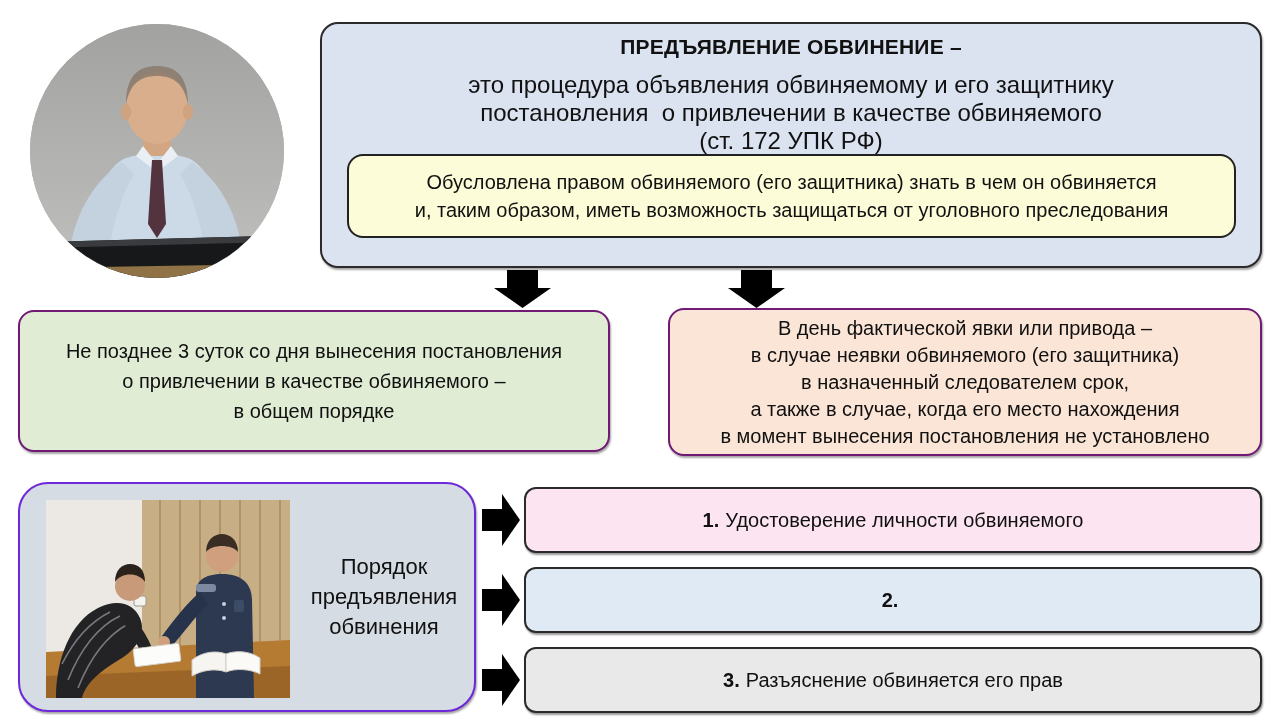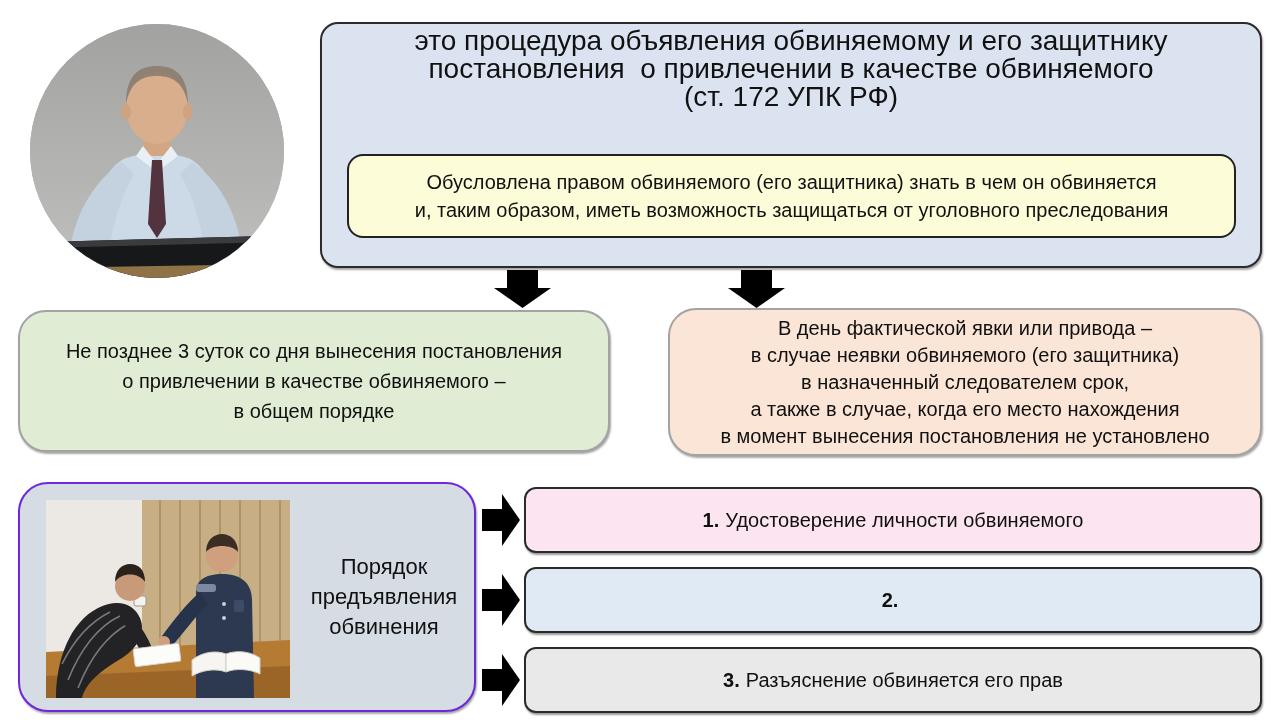--- a/index.html
+++ b/index.html
@@ -31,44 +31,44 @@
     box-shadow: 1px 2px 2px rgba(0,0,0,0.35);
     text-align: center;
   }
   .def-title {
     margin-top: 11px;
     font-size: 21px;
     font-weight: bold;
     letter-spacing: 0.2px;
   }
   .def-body {
-    margin-top: 3px;
-    font-size: 28px;
+    margin-top: 12px;
+    font-size: 24px;
     line-height: 28px;
     white-space: pre-wrap;
   }
   .note-box {
     left: 25px; top: 130px; width: 889px; height: 84px;
     background: #fcfcd8;
     border: 2px solid #222222;
     border-radius: 16px;
     display: flex; align-items: center; justify-content: center;
     font-size: 20px;
     line-height: 28px;
     white-space: pre-wrap;
   }
 
   
   .arrow-down svg, .arrow-right svg { display: block; }
   .arrow-fill { fill: #000000; }
 
   
   .timing-box {
-    border: 2px solid #a3a3a3;
-    border-radius: 28px;
+    border: 2px solid #701a75;
+    border-radius: 16px;
     display: flex; align-items: center; justify-content: center;
     text-align: center;
     white-space: pre-wrap;
     box-shadow: 1px 2px 2px rgba(0,0,0,0.35);
   }
   .general-box {
     left: 18px; top: 310px; width: 592px; height: 142px;
     background: #e0ecd4;
     font-size: 20px; line-height: 30px;
   }
@@ -147,20 +147,21 @@
     <path d="M122 136 L132 136 L136 200 L127 214 L118 200 Z" fill="#53333e"></path>
 
     <polygon points="14,218 240,212 254,254 0,254" fill="#17181a"></polygon>
     <polygon points="14,218 240,212 242,218 12,224" fill="#3a3b3e"></polygon>
 
     <polygon points="0,244 254,240 254,254 0,254" fill="#8f7347"></polygon>
   </svg>
 </div>
 
 <div class="abs definition-box">
+  <div class="def-title">ПРЕДЪЯВЛЕНИЕ ОБВИНЕНИЕ –</div>
   <div class="def-body">это процедура объявления обвиняемому и его защитнику
 постановления  о привлечении в качестве обвиняемого
 (ст. 172 УПК РФ)</div>
   <div class="abs note-box">Обусловлена правом обвиняемого (его защитника) знать в чем он обвиняется
 и, таким образом, иметь возможность защищаться от уголовного преследования</div>
 </div>
 
 <div class="abs arrow-down" style="left:494px; top:270px;">
   <svg width="57" height="38" viewBox="0 0 57 38">
       <polygon class="arrow-fill" points="13,0 44,0 44,18 57,18 28.5,38 0,18 13,18"></polygon>

